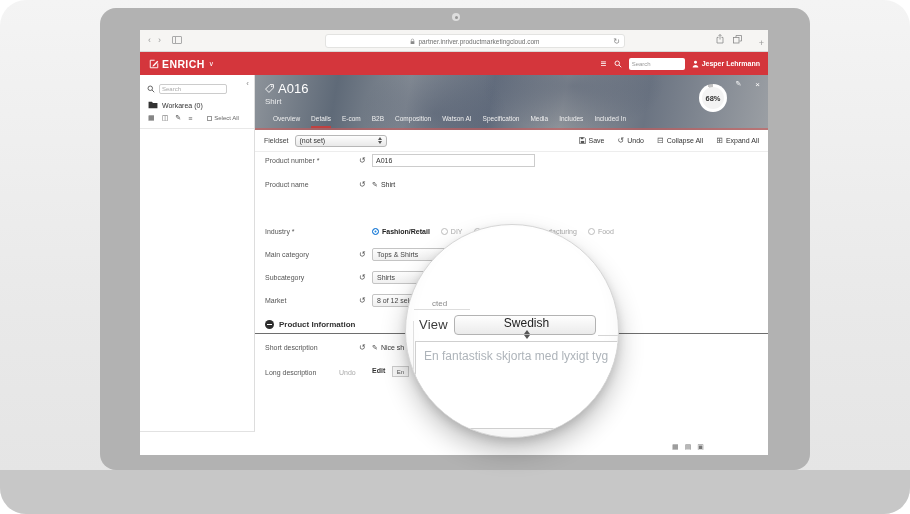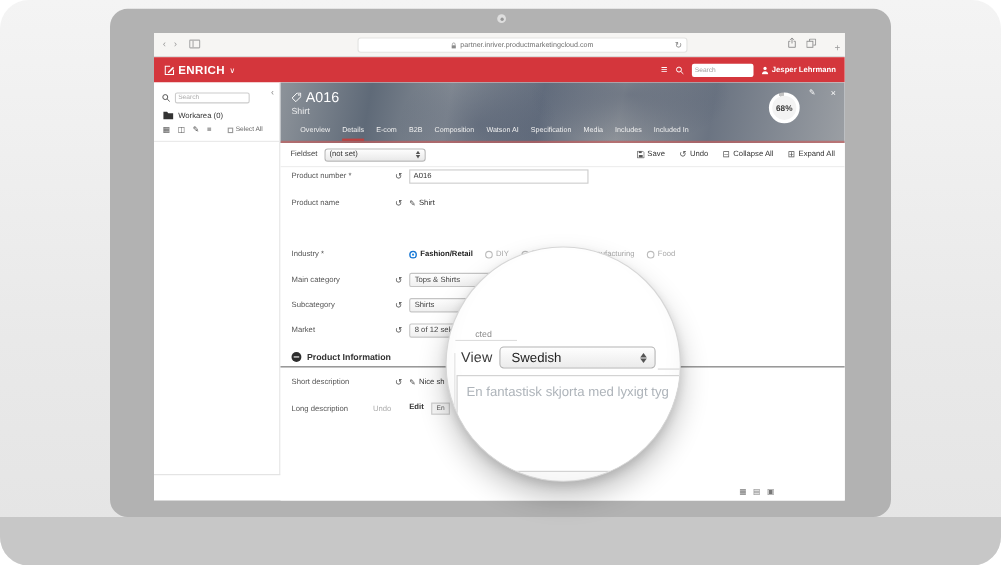--- a/index.html
+++ b/index.html
@@ -114,21 +114,21 @@
   
   .lens { position:absolute; left:405px; top:224px; width:214px; height:214px; border-radius:50%; background:#fff;
           border:1px solid #d6d6d6; overflow:hidden; z-index:10;
           box-shadow:0 14px 26px rgba(0,0,0,.24), 0 4px 9px rgba(0,0,0,.12), inset 0 -10px 18px rgba(0,0,0,.04); }
   .lens-frag { position:absolute; left:26px; top:74px; font-size:8px; color:#8a8a8a; }
   .lens-hline-left { position:absolute; left:8px; top:84px; width:56px; height:1px; background:#ddd; }
   .lens-vline { position:absolute; left:7px; top:96px; width:1px; height:86px; background:#e0e0e0; }
   .lens-view { position:absolute; left:13px; top:92px; font-size:13px; font-weight:normal; color:#3a3a3a; letter-spacing:.2px; }
   .lens-select { position:absolute; left:48px; top:90px; width:142px; height:20px; border:1px solid #b3b3b3; border-radius:4px;
                  background:linear-gradient(#fefefe,#ebebeb); display:flex; align-items:center; justify-content:space-between;
-                 padding:0 7px 0 10px; font-size:12px; color:#222; }
+                 padding:0 7px 0 10px; font-size:12px; color:#222;flex-direction:column; }
   .lens-select .stepper b { border-left-width:3.5px; border-right-width:3.5px; }
   .lens-select .stepper .up { border-bottom-width:4px; }
   .lens-select .stepper .dn { border-top-width:4px; }
   .lens-hline-right { position:absolute; left:192px; top:110px; width:22px; height:1px; background:#d5d5d5; }
   .lens-box { position:absolute; left:9px; top:116px; width:254px; height:88px; border:1px solid #cfcfcf; background:#fff;
               padding:7px 8px; font-size:12px; color:#aeb4ba; }
 
   svg { display:block; }
 </style>
 </head>

